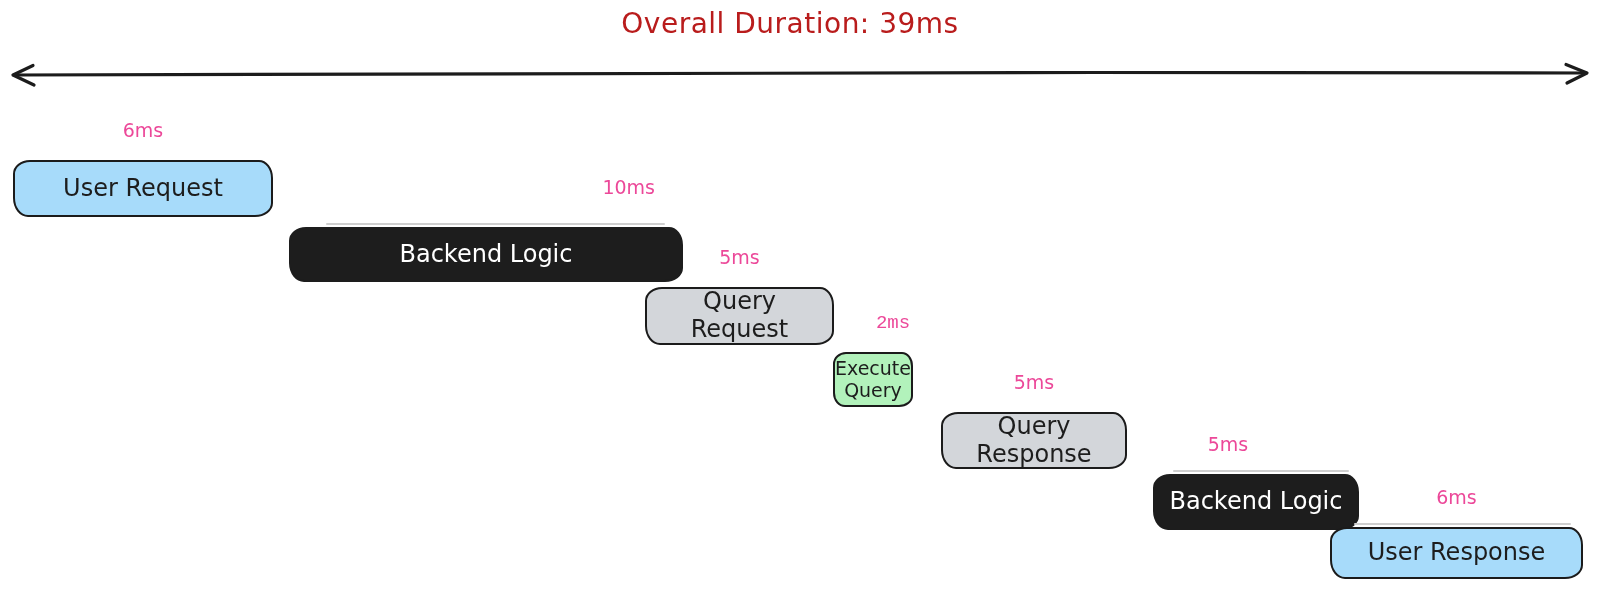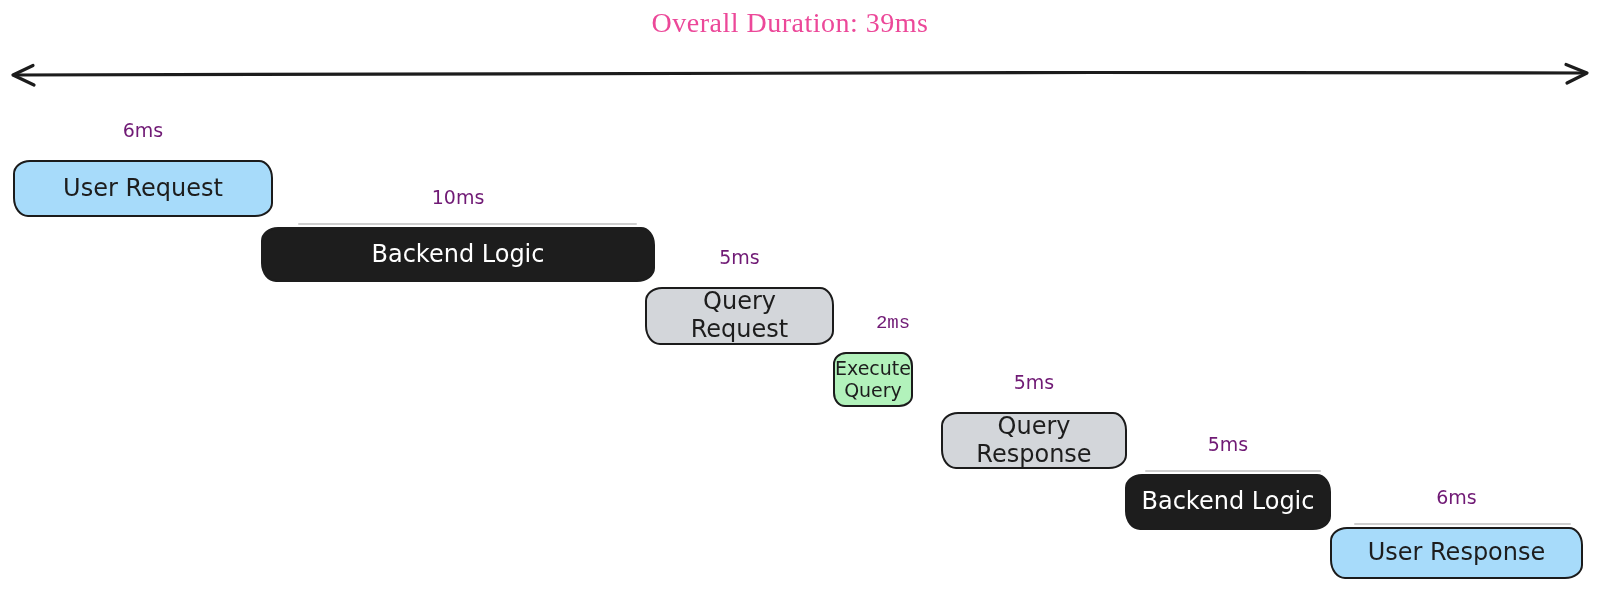--- a/index.html
+++ b/index.html
@@ -13,53 +13,52 @@
     overflow: hidden;
   }
   .title {
     position: absolute;
     top: 7px;
     left: 0;
     width: 1580px;
     text-align: center;
     font-size: 28px;
     letter-spacing: 0.5px;
-    color: #ec4899;
-    font-family: Liberation Serif, serif;
+    color: #b91c1c;
   }
   .arrow-svg {
     position: absolute;
     top: 58px;
     left: 0;
   }
   .dur {
     position: absolute;
     font-size: 19px;
     text-align: center;
-    color: #701a75;
+    color: #ec4899;
     white-space: nowrap;
   }
   .box {
     position: absolute;
     box-sizing: border-box;
     border: 2.5px solid #1b1b1b;
     display: flex;
     align-items: center;
     justify-content: center;
     text-align: center;
     font-size: 24px;
     line-height: 1.15;
     border-radius: 17px 14px 18px 15px / 14px 18px 14px 19px;
     color: #1d1d1d;
     padding: 2px 6px;
   }
   .box.blue  { background: #a7dbfa; }
   .box.gray  { background: #d3d6da; }
   .box.green { background: #b2f2bb; border-radius: 13px 11px 14px 12px / 12px 14px 11px 14px; }
-  .box.black { background: #1d1d1d; color: #ffffff; border-color: #1d1d1d; }
+  .box.black { background: #1d1d1d; color: #ffffff; border-color: #1d1d1d; margin-left: 28px; }
   
   .overdraw::before {
     content: "";
     position: absolute;
     left: 9%;
     right: 4%;
     top: -6px;
     height: 2px;
     background: #cfcfcf;
     border-radius: 2px;
@@ -74,21 +73,21 @@
 
   <svg class="arrow-svg" width="1600" height="36" viewBox="0 0 1600 36">
     <g stroke="#1c1c1c" stroke-width="3.2" fill="none" stroke-linecap="round" stroke-linejoin="round">
       <path d="M14 17 C 420 15.5, 1050 13.5, 1586 15"></path>
       <path d="M33 7.5 L13 17 L34 27"></path>
       <path d="M1566 6.5 L1587 15 L1567 25"></path>
     </g>
   </svg>
 
   <div class="dur" style="left:13px;   top:119px; width:260px;">6ms</div>
-  <div class="dur" style="left:261px;  top:186px; width:394px;">10ms</div>
+  <div class="dur" style="left:261px;  top:176px; width:394px;text-align:right;">10ms</div>
   <div class="dur" style="left:645px;  top:246px; width:189px;">5ms</div>
   <div class="dur" style="left:838px;  top:312px; width:110px;font-family:Liberation Mono, monospace;">2ms</div>
   <div class="dur" style="left:941px;  top:371px; width:186px;">5ms</div>
   <div class="dur" style="left:1125px; top:433px; width:206px;">5ms</div>
   <div class="dur" style="left:1330px; top:486px; width:253px;">6ms</div>
 
   <div class="box blue" style="left: 13px; top: 160px; width: 260px; height: 57px; background: rgb(167, 219, 250);">User Request</div>
   <div class="box black overdraw" style="left: 261px; top: 227px; width: 394px; height: 55px; background: rgb(29, 29, 29); color: rgb(255, 255, 255); border-color: rgb(29, 29, 29);">Backend Logic</div>
   <div class="box gray" style="left: 645px; top: 287px; width: 189px; height: 58px; background: rgb(211, 214, 218);">Query Request</div>
   <div class="box green" style="left: 833px; top: 352px; width: 80px; height: 55px; font-size: 19px; background: rgb(178, 242, 187);">Execute Query</div>

